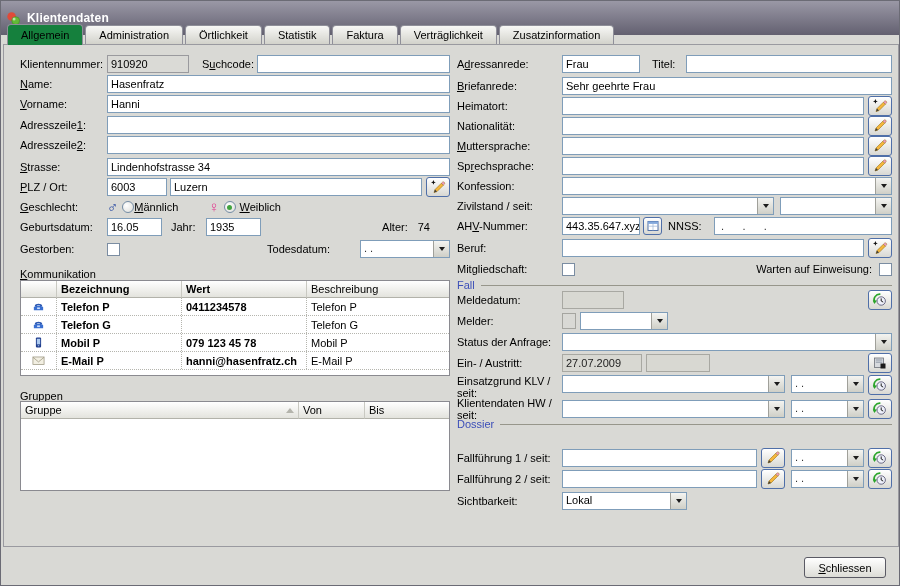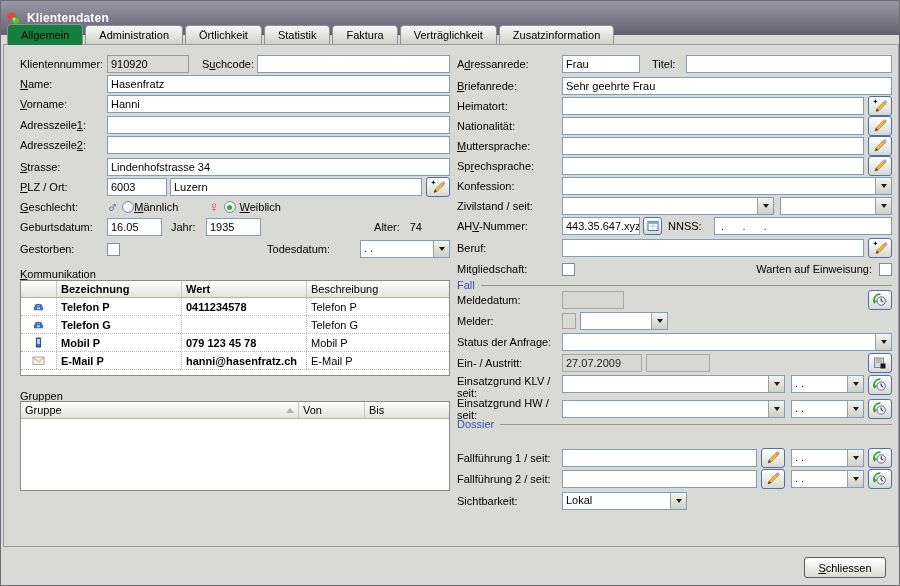--- a/index.html
+++ b/index.html
@@ -205,21 +205,21 @@
     <span class="lab ll">Geburtsdatum:</span>
     <div class="tb" style="width:55px">
         <span>16.05</span>
       </div>
     <span class="lab" style="width:35px;margin-left:9px">Jahr:</span>
     <div class="tb" style="width:55px">
         <span>1935</span>
       </div>
     <span class="spacer"></span>
     <span class="lab">Alter:</span>
-    <span style="margin-left:8px;margin-right:28px">74</span>
+    <span style="margin-left:8px;margin-right:20px">74</span>
   </div>
 
   <div class="row lrow" style="top:195px">
     <span class="lab ll">Gestorben:</span>
     <span class="cb"></span>
     <span class="spacer"></span>
     <span class="lab">Todesdatum:</span>
     <div class="combo" style="width:90px;margin-left:28px">
       <span class="val dots"> .      .</span>
       <span class="cbtn">
@@ -573,21 +573,21 @@
             <path d="M2.6 10.5 A5.8 5.8 0 0 1 8.4 2.2" stroke="#2ba52b" stroke-width="1.6" fill="none"></path>
             <path d="M0.8 8.2 L5 8.6 L2.4 12 Z" fill="#2ba52b"></path>
             <circle cx="9.2" cy="9" r="4.2" fill="#eef0fa" stroke="#5c5c78" stroke-width="0.9"></circle>
             <path d="M9.2 6.4 L9.2 9 L11.2 10.1" stroke="#222" stroke-width="1" fill="none"></path>
           </svg>
         </span>
     </div>
   </div>
 
   <div class="row rrow" style="top:355px">
-    <span class="lab rl">Einsatzgrund HW / seit:</span>
+    <span class="lab rl">Klientendaten HW / seit:</span>
     <div class="combo" style="flex:1">
       <span class="val"></span>
       <span class="cbtn">
           <span class="arr"></span>
         </span>
     </div>
     <div class="combo" style="width:73px;margin-left:6px">
       <span class="val dots"> .    . </span>
       <span class="cbtn">
           <span class="arr"></span>

